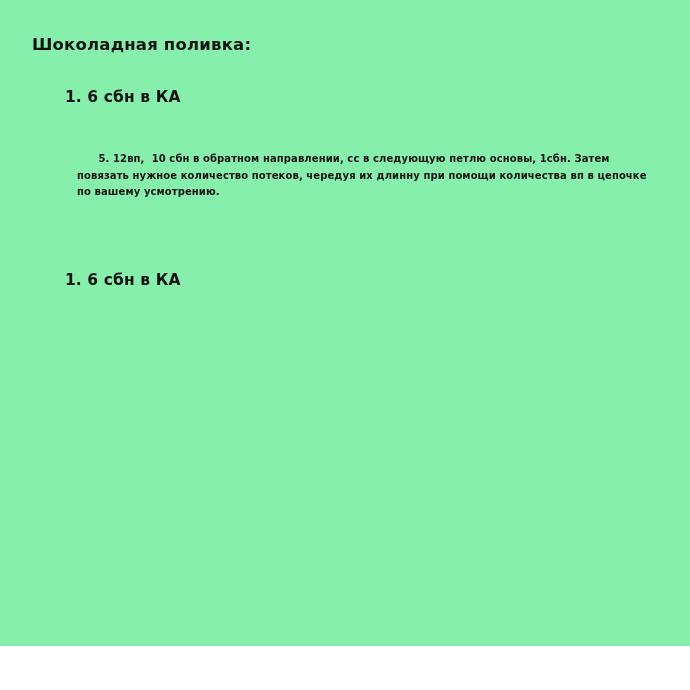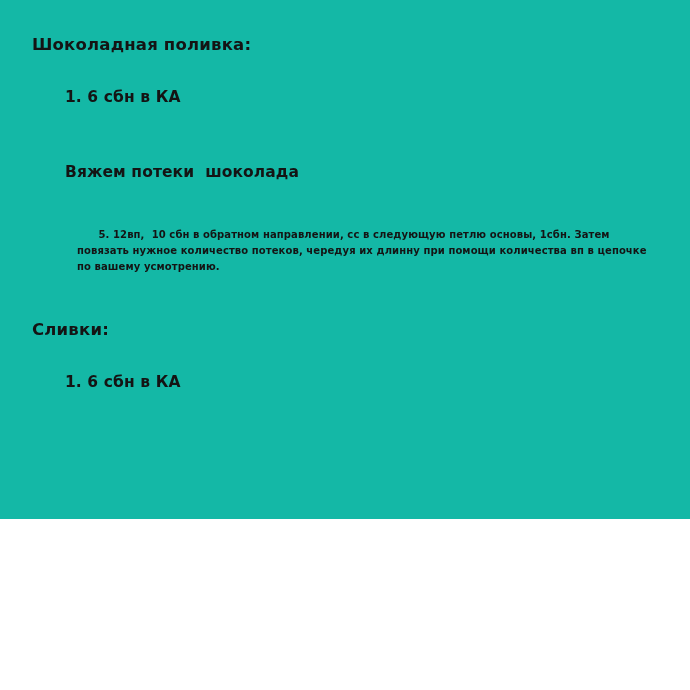--- a/index.html
+++ b/index.html
@@ -10,23 +10,23 @@
     width: 690px;
     height: 690px;
     background: #ffffff;
     font-family: "DejaVu Sans", sans-serif;
     color: #1a1a1a;
     overflow: hidden;
   }
   .page {
     box-sizing: border-box;
     width: 690px;
-    height: 519px;
+    height: 646px;
     padding: 32px 28px 20px 32px;
-    background: #14b8a6;
+    background: #86efac;
   }
   .block {
     margin: 0;
   }
   .section-gap {
     height: 26px;
   }
   .line {
     font-size: 15.5px;
     font-weight: 700;
@@ -58,33 +58,29 @@
   <div class="block">
     <div class="line heading">Шоколадная поливка:</div>
 
     <div class="line">
       <span>1. 6 сбн в КА</span><span class="sup"></span><span></span>
     </div>
 
 
 
 
-    <div class="line">
-      <span>Вяжем потеки  шоколада</span>
-    </div>
 
     <div class="line para">
       <span>5. 12вп,  10 сбн в обратном направлении, сс в следующую петлю основы, 1сбн. Затем повязать нужное количество потеков, чередуя их длинну при помощи количества вп в цепочке по вашему усмотрению.</span>
     </div>
   </div>
 
   <div class="section-gap"></div>
 
   <div class="block">
-    <div class="line heading">Сливки:</div>
 
     <div class="line">
       <span>1. 6 сбн в КА</span><span class="sup"></span><span></span>
     </div>
 
   </div>
 
 </div>
 
 </body></html>

